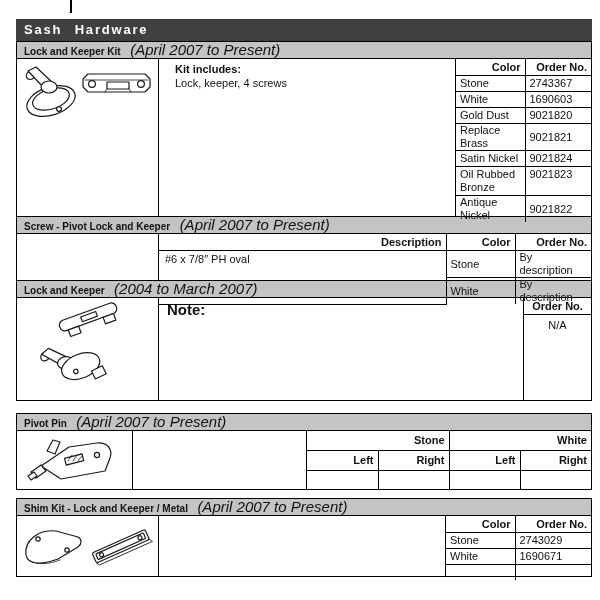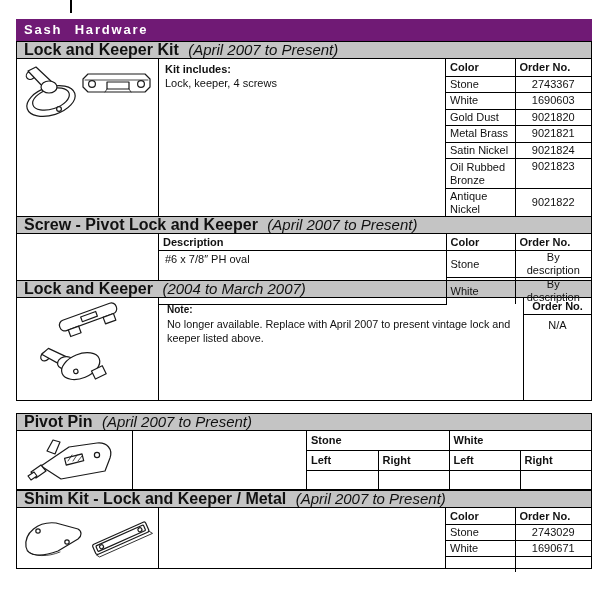--- a/index.html
+++ b/index.html
@@ -1,46 +1,46 @@
 <!DOCTYPE html>
 <html><head>
 <meta charset="utf-8">
 <style>
   html,body{margin:0;padding:0;background:#fff;}
   body{width:600px;height:600px;position:relative;font-family:"Liberation Sans",sans-serif;color:#111;}
   .artifact{position:absolute;left:70px;top:0;width:2px;height:13px;background:#000;}
   .doc{position:absolute;left:16px;top:19px;width:576px;}
-  .black-bar{height:22px;background:#701a75;color:#fff;font-weight:bold;font-size:13px;line-height:22px;
+  .black-bar{height:22px;background:#404040;color:#fff;font-weight:bold;font-size:13px;line-height:22px;
              padding-left:8px;letter-spacing:1.8px;word-spacing:7px;box-sizing:border-box;}
   .gray-bar{height:18px;background:#c4c4c4;border:1px solid #000;box-sizing:border-box;
             line-height:15px;padding-left:7px;white-space:nowrap;}
-  .bar-title{font-weight:bold;font-size:16px;}
+  .bar-title{font-weight:bold;font-size:10px;}
   .bar-date{font-style:italic;font-size:15px;margin-left:5px;}
   .sect{border:1px solid #000;box-sizing:border-box;display:flex;background:#fff;margin-top:-1px;align-items:stretch;}
   .mt-1{margin-top:-1px;}
   .mt12{margin-top:12px;}
-  .mt7{margin-top:0;}
+  .mt7{margin-top:8px;}
   .cell{box-sizing:border-box;}
   .br{border-right:1px solid #000;}
   .bl{border-left:1px solid #000;}
   .s1{height:159px;}
   .s2{height:48px;}
   .s3{height:104px;}
   .s4{height:60px;}
   .s5{height:62px;}
   .img-cell{width:142px;display:flex;align-items:flex-start;justify-content:center;overflow:hidden;}
   .img-cell.middle{align-items:center;}
-  .kit-cell{width:287px;padding:3px 6px;font-size:11px;line-height:14px;}
+  .kit-cell{width:287px;padding:3px 6px;font-size:11px;line-height:14px;margin-left:10px;}
   .tbl-cell{flex:1;}
   .b{font-weight:bold;}
   table.ctable{border-collapse:collapse;width:100%;height:100%;table-layout:fixed;font-size:11px;}
   table.ctable th, table.ctable td{border:1px solid #000;padding:0 4px;line-height:13px;overflow:hidden;}
-  table.ctable th{font-weight:bold;text-align:left;height:16px;}
+  table.ctable th{font-weight:bold;text-align:right;height:16px;}
   table.ctable td{height:15px;text-align:left;}
-  table.ctable td.num{text-align:center;}
+  table.ctable td.num{text-align:left;}
   table.ctable td.desc{vertical-align:top;text-align:left;padding:2px 6px;}
   table.ctable tr > *:first-child{border-left:none;}
   table.ctable tr > *:last-child{border-right:none;}
   table.ctable tr:first-child > *{border-top:none;}
   table.ctable tr:last-child > *{border-bottom:none;}
   .note-cell{flex:1;padding:5px 8px;font-size:10.8px;line-height:14px;}
   .order-cell{width:68px;font-size:11px;}
   .order-head{height:16px;border-bottom:1px solid #000;font-weight:bold;text-align:center;line-height:16px;}
   .order-val{text-align:center;padding-top:4px;}
   .pp-img{width:116px;display:flex;align-items:center;justify-content:center;}
@@ -102,21 +102,21 @@
         </tr>
         <tr>
           <td>White</td>
           <td class="num">1690603</td>
         </tr>
         <tr>
           <td>Gold Dust</td>
           <td class="num">9021820</td>
         </tr>
         <tr>
-          <td>Metal Brass</td>
+          <td>Replace Brass</td>
           <td class="num">9021821</td>
         </tr>
         <tr>
           <td>Satin Nickel</td>
           <td class="num">9021824</td>
         </tr>
         <tr>
           <td style="height:28px">Oil Rubbed Bronze</td>
           <td class="num" style="vertical-align:top;padding-top:1px">9021823</td>
         </tr>
@@ -179,22 +179,21 @@
           <ellipse cx="6" cy="6" rx="5" ry="4" transform="rotate(-30 6 6)"></ellipse>
           <path d="M3,3 L11,-1 L27,12 L19,18 Z"></path>
           <ellipse cx="24" cy="17" rx="8" ry="6"></ellipse>
           <ellipse cx="38" cy="24" rx="20" ry="12" transform="rotate(-8 38 24)"></ellipse>
           <circle cx="32" cy="28" r="2.2"></circle>
           <rect x="48" y="30" width="12" height="9" transform="rotate(-12 54 34)"></rect>
         </g>
       </svg>
     </div>
     <div class="cell note-cell">
-      <div class="b" style="font-size:10px">Note:</div>
-      <div>No longer available. Replace with April 2007 to present vintage lock and keeper listed above.</div>
+      <div class="b" style="font-size:15px">Note:</div>
     </div>
     <div class="cell order-cell bl">
       <div class="order-head">Order No.</div>
       <div class="order-val">N/A</div>
     </div>
   </div>
 
   <div class="gray-bar mt12">
     <span class="bar-title">Pivot Pin</span>
     <span class="bar-date">(April 2007 to Present)</span>

